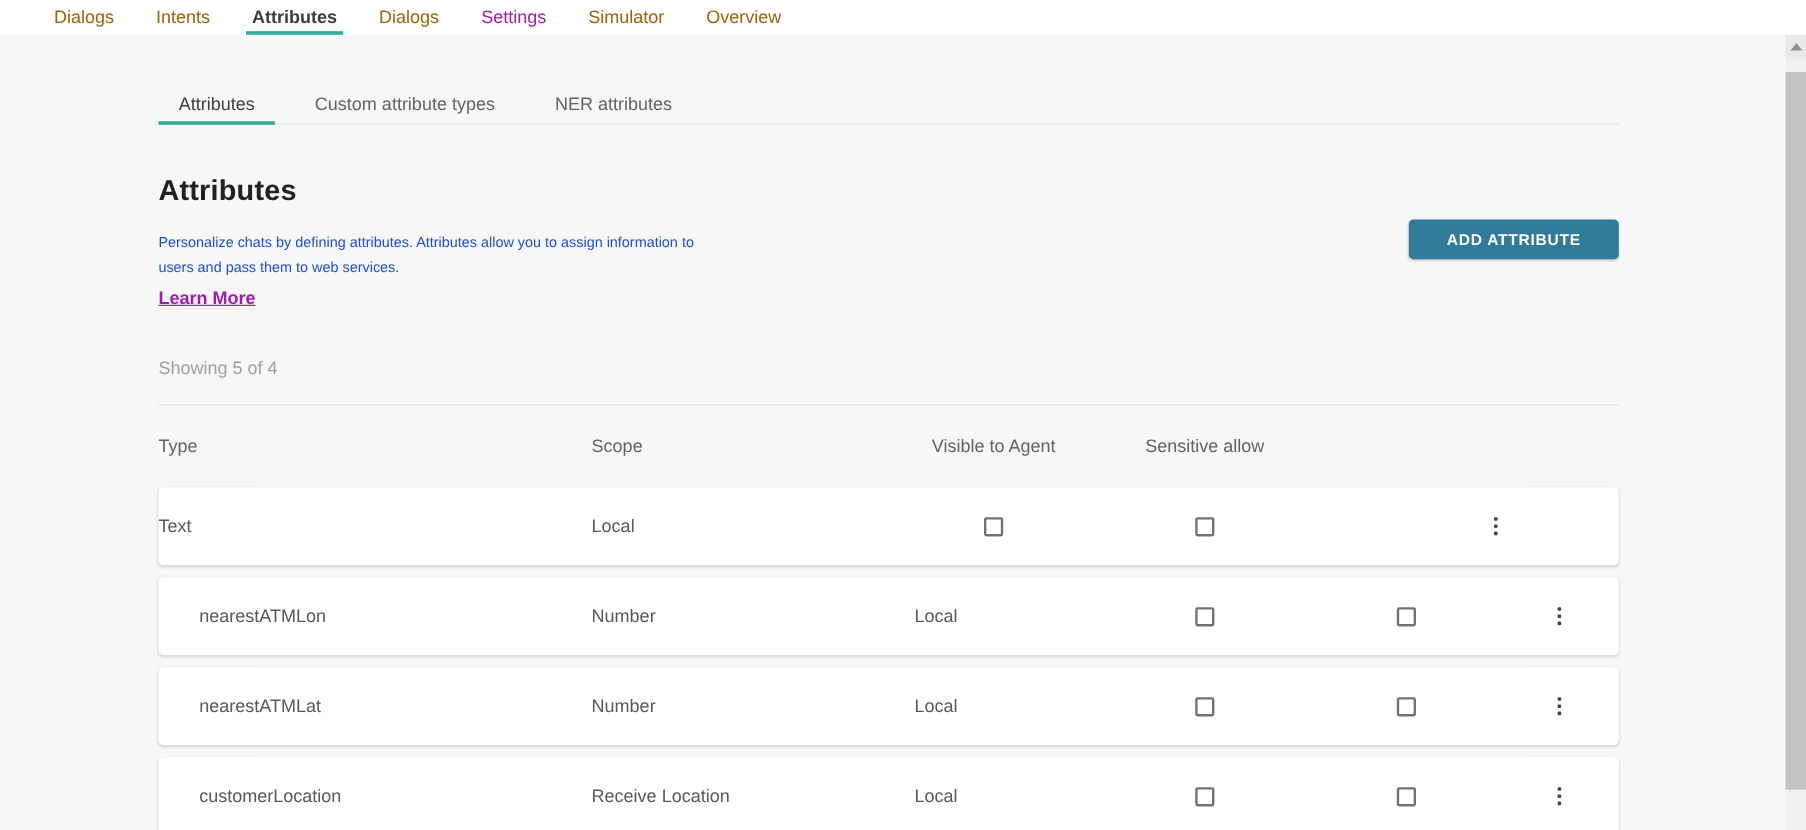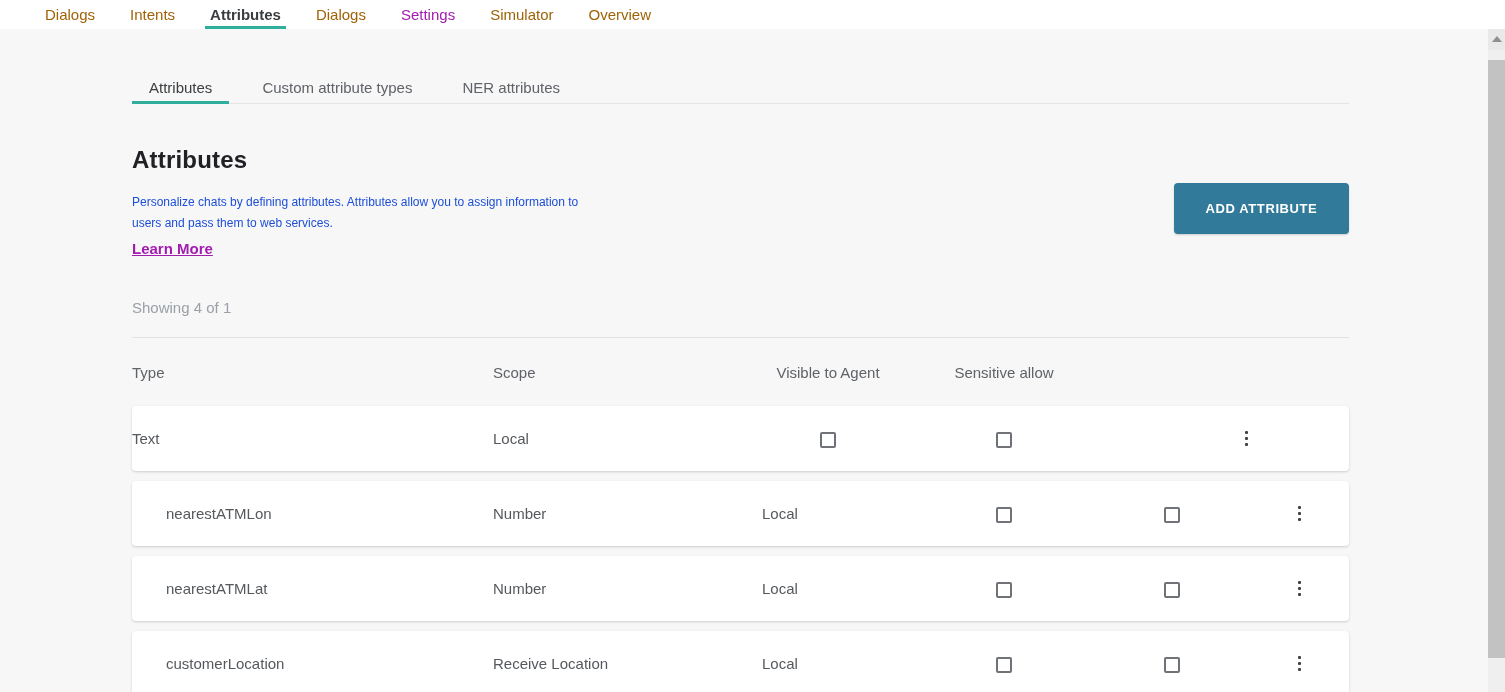--- a/index.html
+++ b/index.html
@@ -97,21 +97,21 @@
     display: inline-block;
     margin-top: 6px;
     font-size: 15px;
     font-weight: 700;
     color: #a21caf;
     text-decoration: underline;
     cursor: pointer;
   }
   .add-btn {
     width: 175px;
-    height: 51px;
+    height: 33px;
     margin-top: 37px;
     background: #317a9a;
     color: #ffffff;
     font-family: "Liberation Sans", sans-serif;
     font-size: 13px;
     font-weight: 700;
     letter-spacing: 0.6px;
     border: none;
     border-radius: 4px;
     cursor: pointer;
@@ -222,21 +222,21 @@
 
     <div class="page-header">
       <div>
         <h1 class="page-title">Attributes</h1>
         <p class="page-desc">Personalize chats by defining attributes. Attributes allow you to assign information to users and pass them to web services.</p>
         <a class="learn-more">Learn More</a>
       </div>
       <button class="add-btn">ADD ATTRIBUTE</button>
     </div>
 
-    <div class="showing">Showing 4 of 1</div>
+    <div class="showing">Showing 5 of 4</div>
     <div class="divider"></div>
 
     <div class="table-header grid-cols">
       <div>Type</div>
       <div>Scope</div>
       <div class="cell-center">Visible to Agent</div>
       <div class="cell-center">Sensitive allow</div>
       <div></div>
         <div></div>
     </div>

